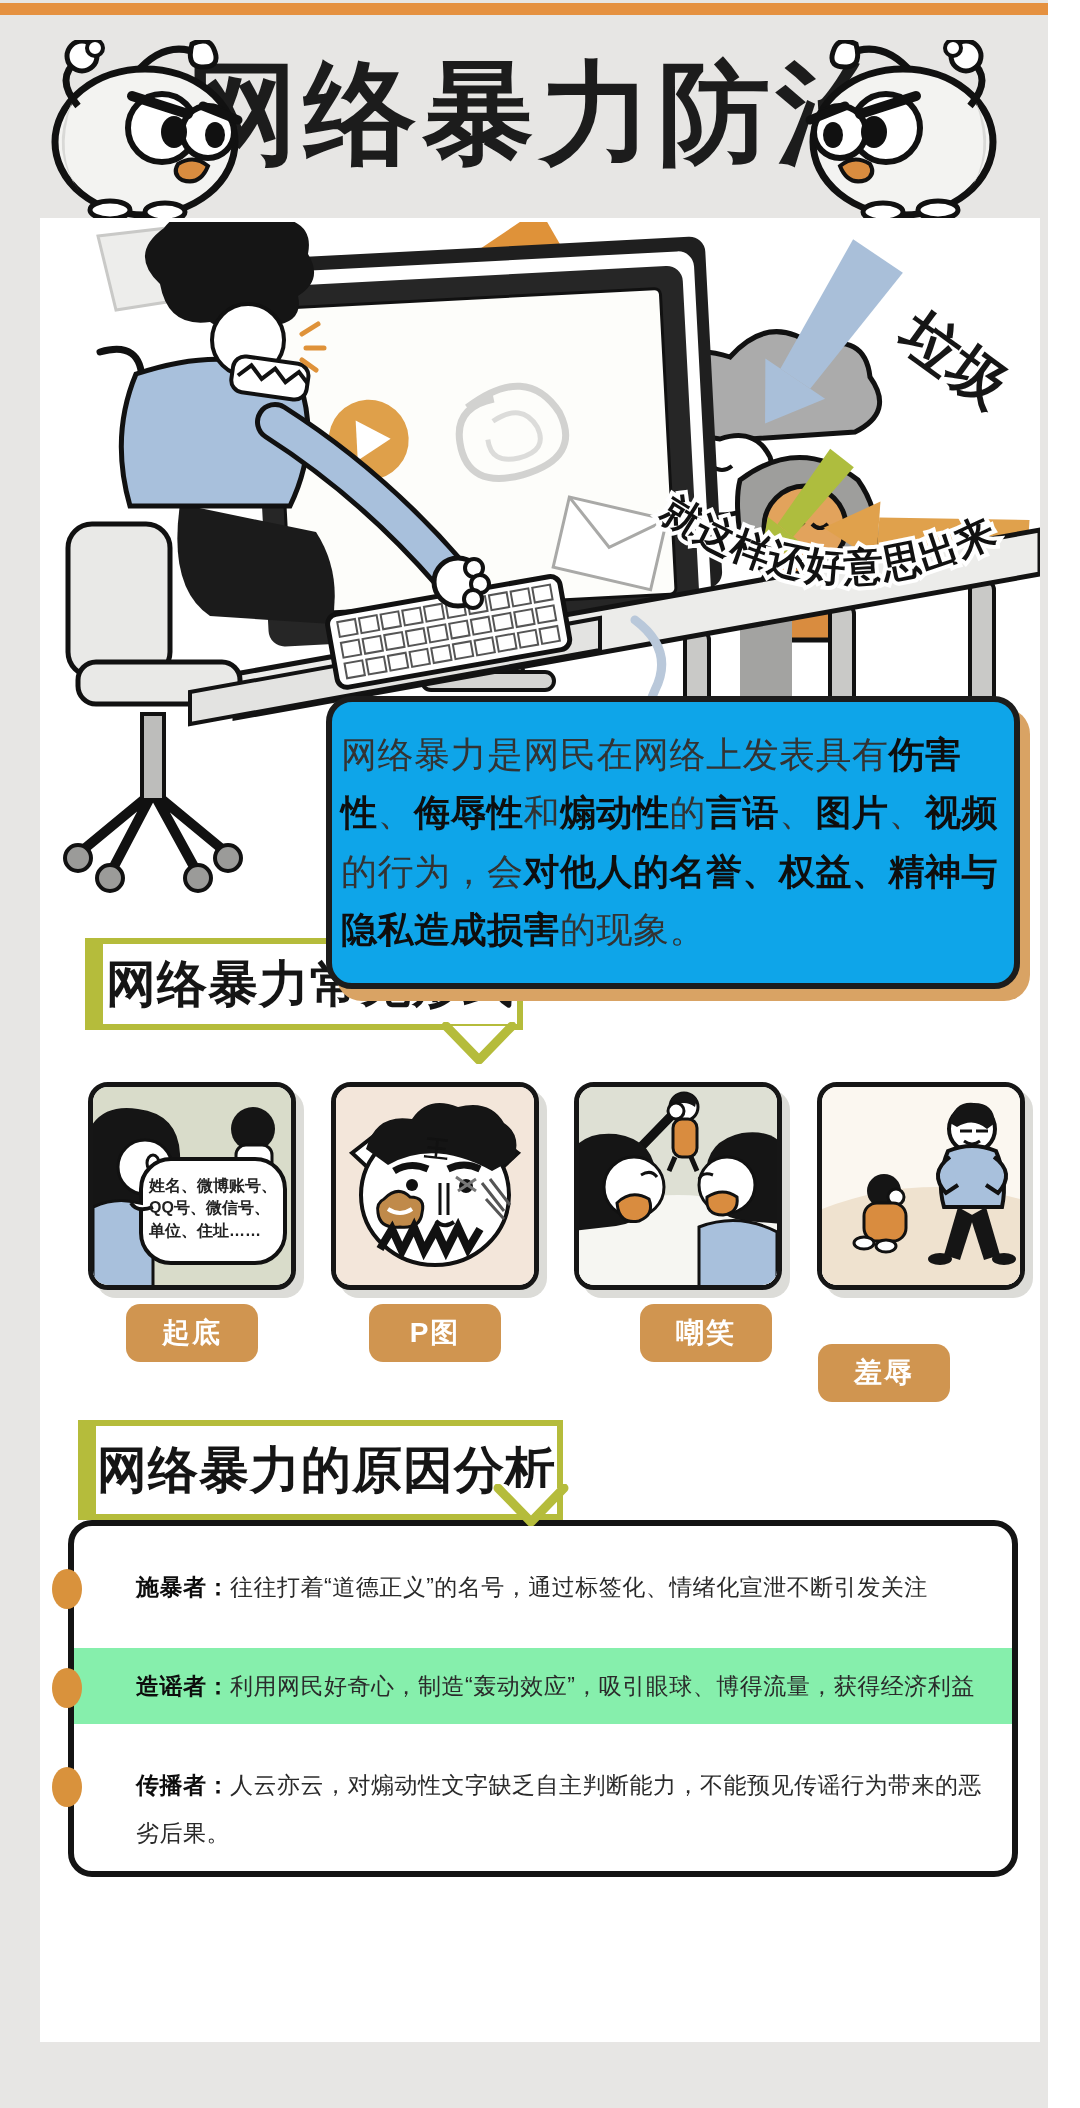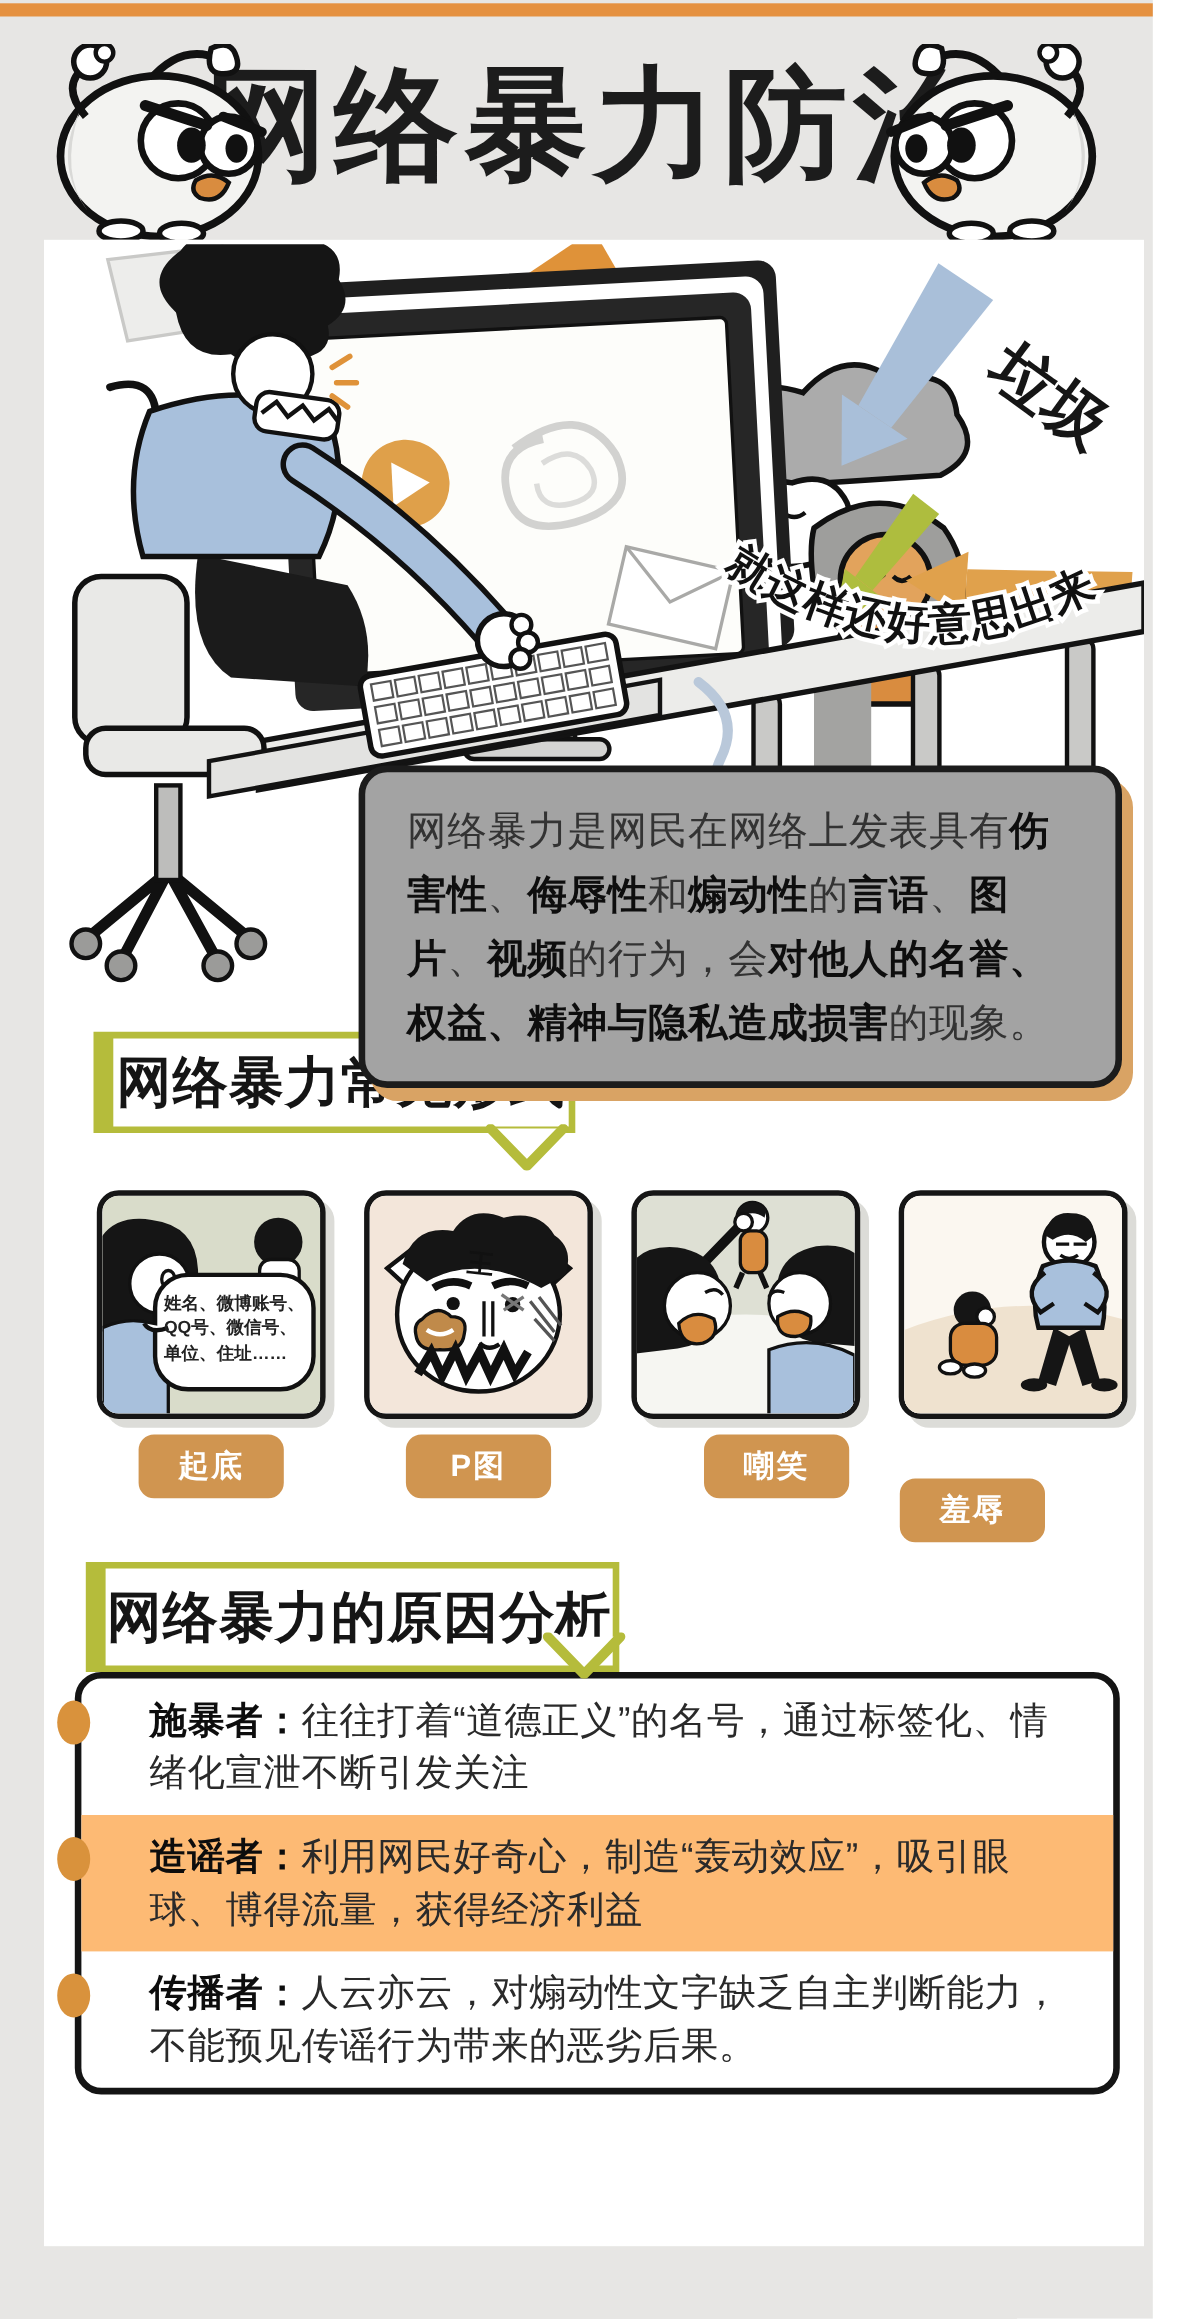--- a/index.html
+++ b/index.html
@@ -13,22 +13,22 @@
     font-size:112px;font-weight:900;letter-spacing:6px;color:#1c1c1c;line-height:1.1;}
   .mascot{position:absolute;top:40px;width:225px;height:178px;}
   .mascot.left{left:40px;}
   .mascot.right{right:40px;transform:scaleX(-1);}
 
   
   .illu{position:absolute;left:0;top:4px;width:1000px;height:700px;}
 
   
   .def-box{position:absolute;left:286px;top:478px;width:694px;box-sizing:border-box;
-    background:#a3a3a3;border:6px solid #1c1c1c;border-radius:26px;
-    box-shadow:10px 12px 0 #D9A364;padding:24px 38px;z-index:6;
+    background:#0ea5e9;border:6px solid #1c1c1c;border-radius:26px;
+    box-shadow:10px 12px 0 #D9A364;padding:24px 9px;z-index:6;
     font-size:36px;line-height:1.62;letter-spacing:.5px;color:#333;}
   .def-box .b{font-weight:900;color:#0e0e0e;}
 
   
   .sec-header{position:absolute;box-sizing:border-box;background:#fff;
     border:6px solid #B5BC3B;border-left-width:18px;
     display:flex;align-items:center;justify-content:center;
     font-size:50px;font-weight:900;color:#151515;letter-spacing:1px;z-index:4;}
   .h1{left:45px;top:720px;width:438px;height:92px;}
   .h2{left:38px;top:1202px;width:485px;height:100px;}
@@ -46,22 +46,22 @@
     font-weight:700;line-height:1.4;color:#222;letter-spacing:0;}
   .pill{position:absolute;top:1086px;width:132px;height:58px;background:#D09550;
     border-radius:14px;color:#fff;font-weight:900;font-size:28px;
     display:flex;align-items:center;justify-content:center;letter-spacing:2px;}
   .pl1{left:86px;} .pl2{left:329px;} .pl3{left:600px;} .pl4{left:778px;margin-top:40px;}
 
   
   .causes{position:absolute;left:28px;top:1302px;width:950px;box-sizing:border-box;
     border:6px solid #141414;border-radius:24px;background:#fff;z-index:4;}
   .cause-row{position:relative;padding:14px 26px 14px 62px;
-    font-size:34px;line-height:48px;color:#2a2a2a;letter-spacing:.5px;}
-  .cause-row.shaded{background:#fdba74;}
+    font-size:23px;line-height:48px;color:#2a2a2a;letter-spacing:.5px;margin-top:23px;}
+  .cause-row.shaded{background:#86efac;}
   .cause-row:last-child{border-radius:0 0 17px 17px;}
   .cause-row .role{font-weight:900;color:#0d0d0d;}
   .bullet{position:absolute;left:-22px;top:20px;width:30px;height:40px;
     background:#D9923C;border-radius:50%;}
 </style>
 </head>
 <body>
 
 <div class="page">
   <div class="top-bar"></div>

